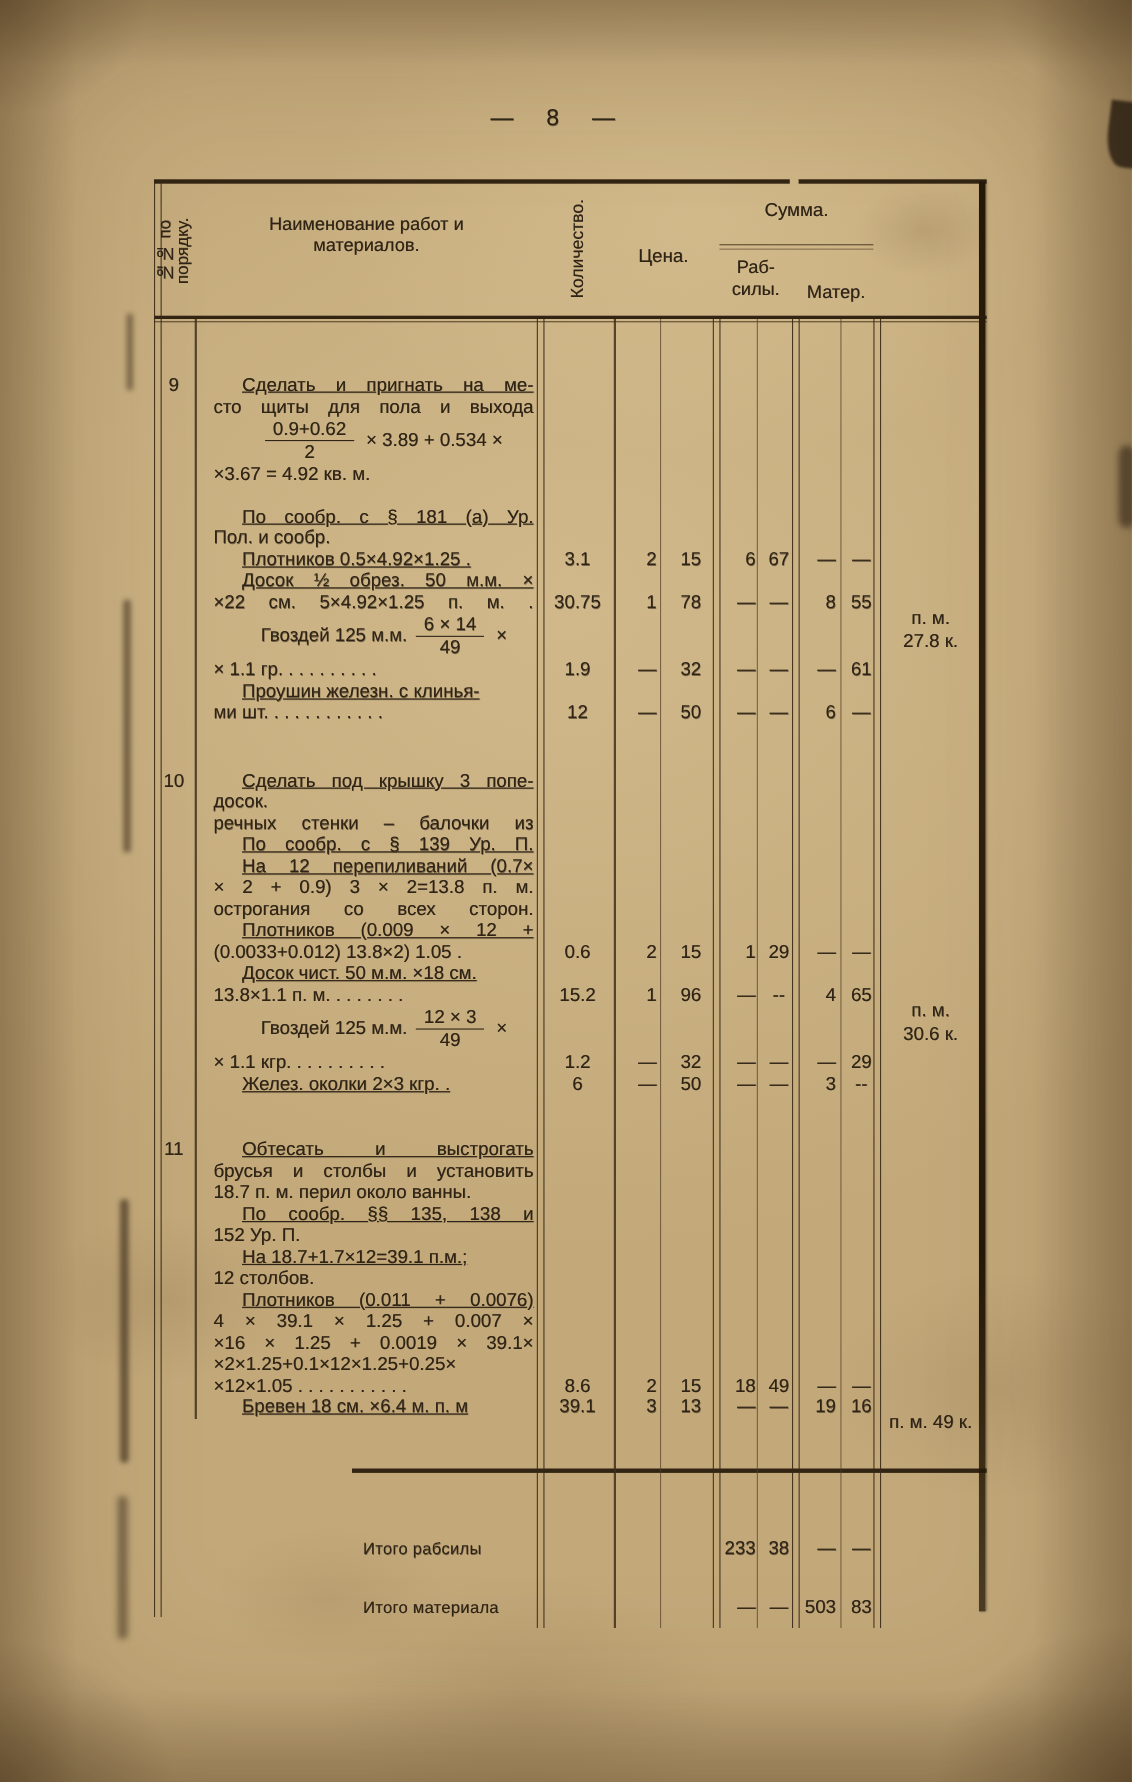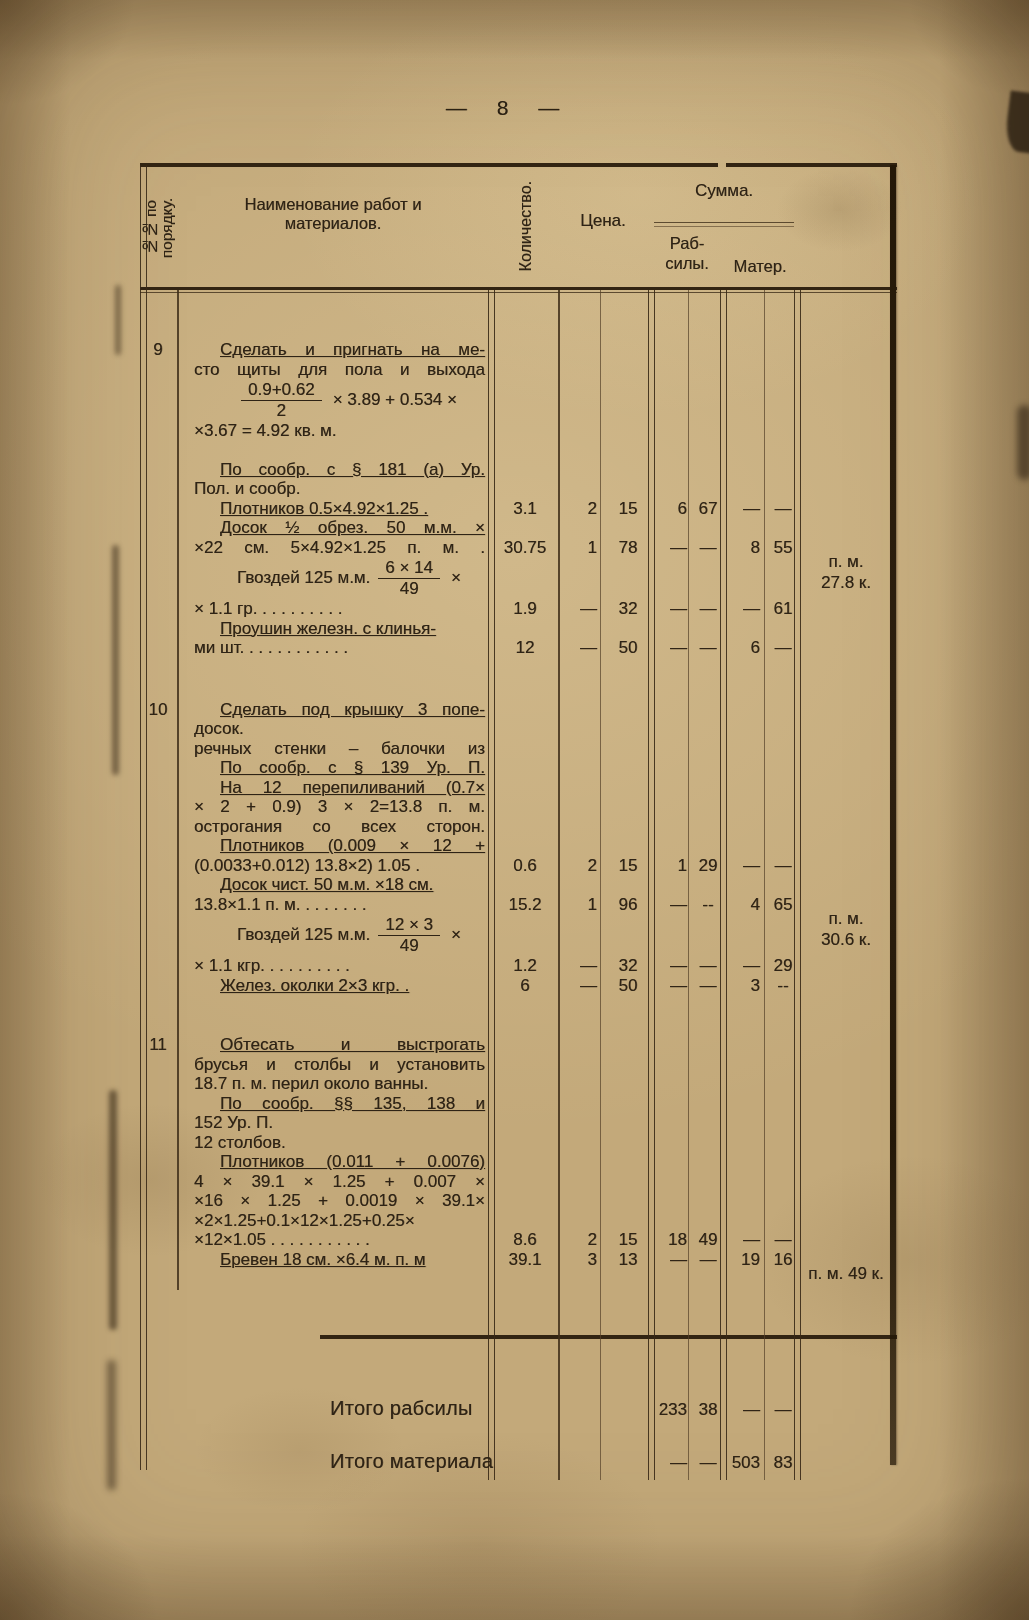--- a/index.html
+++ b/index.html
@@ -73,21 +73,21 @@
   
   .hd{position:absolute;font-size:16.5px;}
   .vt{writing-mode:vertical-rl;transform:rotate(180deg);}
   .hd-num{left:1px;top:8px;width:36px;height:110px;display:flex;align-items:center;justify-content:center;}
   .hd-num .vt{line-height:16px;font-size:15.5px;text-align:center;}
   .hd-num .vt span{display:block;}
   .hd-name{left:38px;top:30px;width:310px;text-align:center;}
   .hd-name .l2{}
   .hd-qty{left:354px;top:0;width:64px;height:122px;display:flex;align-items:center;justify-content:center;}
   .hd-qty .vt{font-size:16px;}
-  .hd-price{left:418px;top:46px;width:90px;text-align:center;font-size:17px;}
+  .hd-price{left:418px;top:58px;width:90px;text-align:center;font-size:17px;}
   .hd-sum{left:514px;top:16px;width:140px;text-align:center;font-size:17px;}
   .hd-rab{left:516px;top:68px;width:62px;text-align:center;line-height:20px;}
   .hd-mat{left:588px;top:82px;width:64px;text-align:center;margin-top:10px;}
 
   
   .tbody{position:absolute;left:0;top:130px;width:757px;font-size:17px;}
   .sec{position:relative;}
   .sec:nth-child(1){margin-top:45px;}
   .sec:nth-child(2){margin-top:42px;}
   .sec:nth-child(3){margin-top:40px;}
@@ -111,21 +111,21 @@
   .c-sk{width:32px;text-align:center;}
   .c-mr{width:44px;text-align:right;box-sizing:border-box;padding-right:8px;}
   .c-mk{width:30px;text-align:center;}
   .c-note{width:96px;position:relative;text-align:center;}
   .note{position:absolute;top:-2px;left:0;right:0;line-height:21px;white-space:nowrap;}
 
   
   .trow{position:absolute;left:0;width:757px;display:flex;align-items:baseline;padding-left:38px;box-sizing:border-box;font-size:17px;height:22px;line-height:22px;}
   #t1{top:1232px;}
   #t2{top:1285px;}
-  .tl{margin-left:136px;font-size:20px;letter-spacing:.3px;white-space:nowrap;}
+  .tl{margin-left:136px;font-size:15px;letter-spacing:.3px;white-space:nowrap;}
 
   
   .artifact{position:absolute;pointer-events:none;}
   .streak0{left:115px;top:285px;width:6px;height:70px;background:rgba(40,26,12,.45);filter:blur(2.5px);border-radius:4px;}
   .streak1{left:112px;top:545px;width:7px;height:230px;background:rgba(40,26,12,.5);filter:blur(2.5px);border-radius:4px;}
   .streak2{left:109px;top:1090px;width:8px;height:240px;background:rgba(35,22,10,.55);filter:blur(2.5px);border-radius:4px;}
   .streak3{left:107px;top:1360px;width:9px;height:130px;background:rgba(35,22,10,.45);filter:blur(3px);border-radius:4px;}
   .notch-tr{right:-6px;top:92px;width:28px;height:60px;background:rgba(25,15,6,.72);filter:blur(1.5px);border-radius:0 0 0 55%;transform:rotate(7deg);}
   .mark-r{right:-3px;top:405px;width:15px;height:75px;background:rgba(30,18,8,.5);filter:blur(3px);border-radius:8px;}
 </style>
@@ -554,20 +554,31 @@
             <div class="c-pr"></div>
             <div class="c-pk"></div>
             <div class="c-sr"></div>
             <div class="c-sk"></div>
             <div class="c-mr"></div>
             <div class="c-mk"></div>
             <div class="c-note"></div>
           </div>
           <div class="line">
             <div class="c-name">152 Ур. П.</div>
+            <div class="c-qty"></div>
+            <div class="c-pr"></div>
+            <div class="c-pk"></div>
+            <div class="c-sr"></div>
+            <div class="c-sk"></div>
+            <div class="c-mr"></div>
+            <div class="c-mk"></div>
+            <div class="c-note"></div>
+          </div>
+          <div class="line">
+            <div class="c-name ind">На 18.7+1.7×12=39.1 п.м.;</div>
             <div class="c-qty"></div>
             <div class="c-pr"></div>
             <div class="c-pk"></div>
             <div class="c-sr"></div>
             <div class="c-sk"></div>
             <div class="c-mr"></div>
             <div class="c-mk"></div>
             <div class="c-note"></div>
           </div>
           <div class="line">

